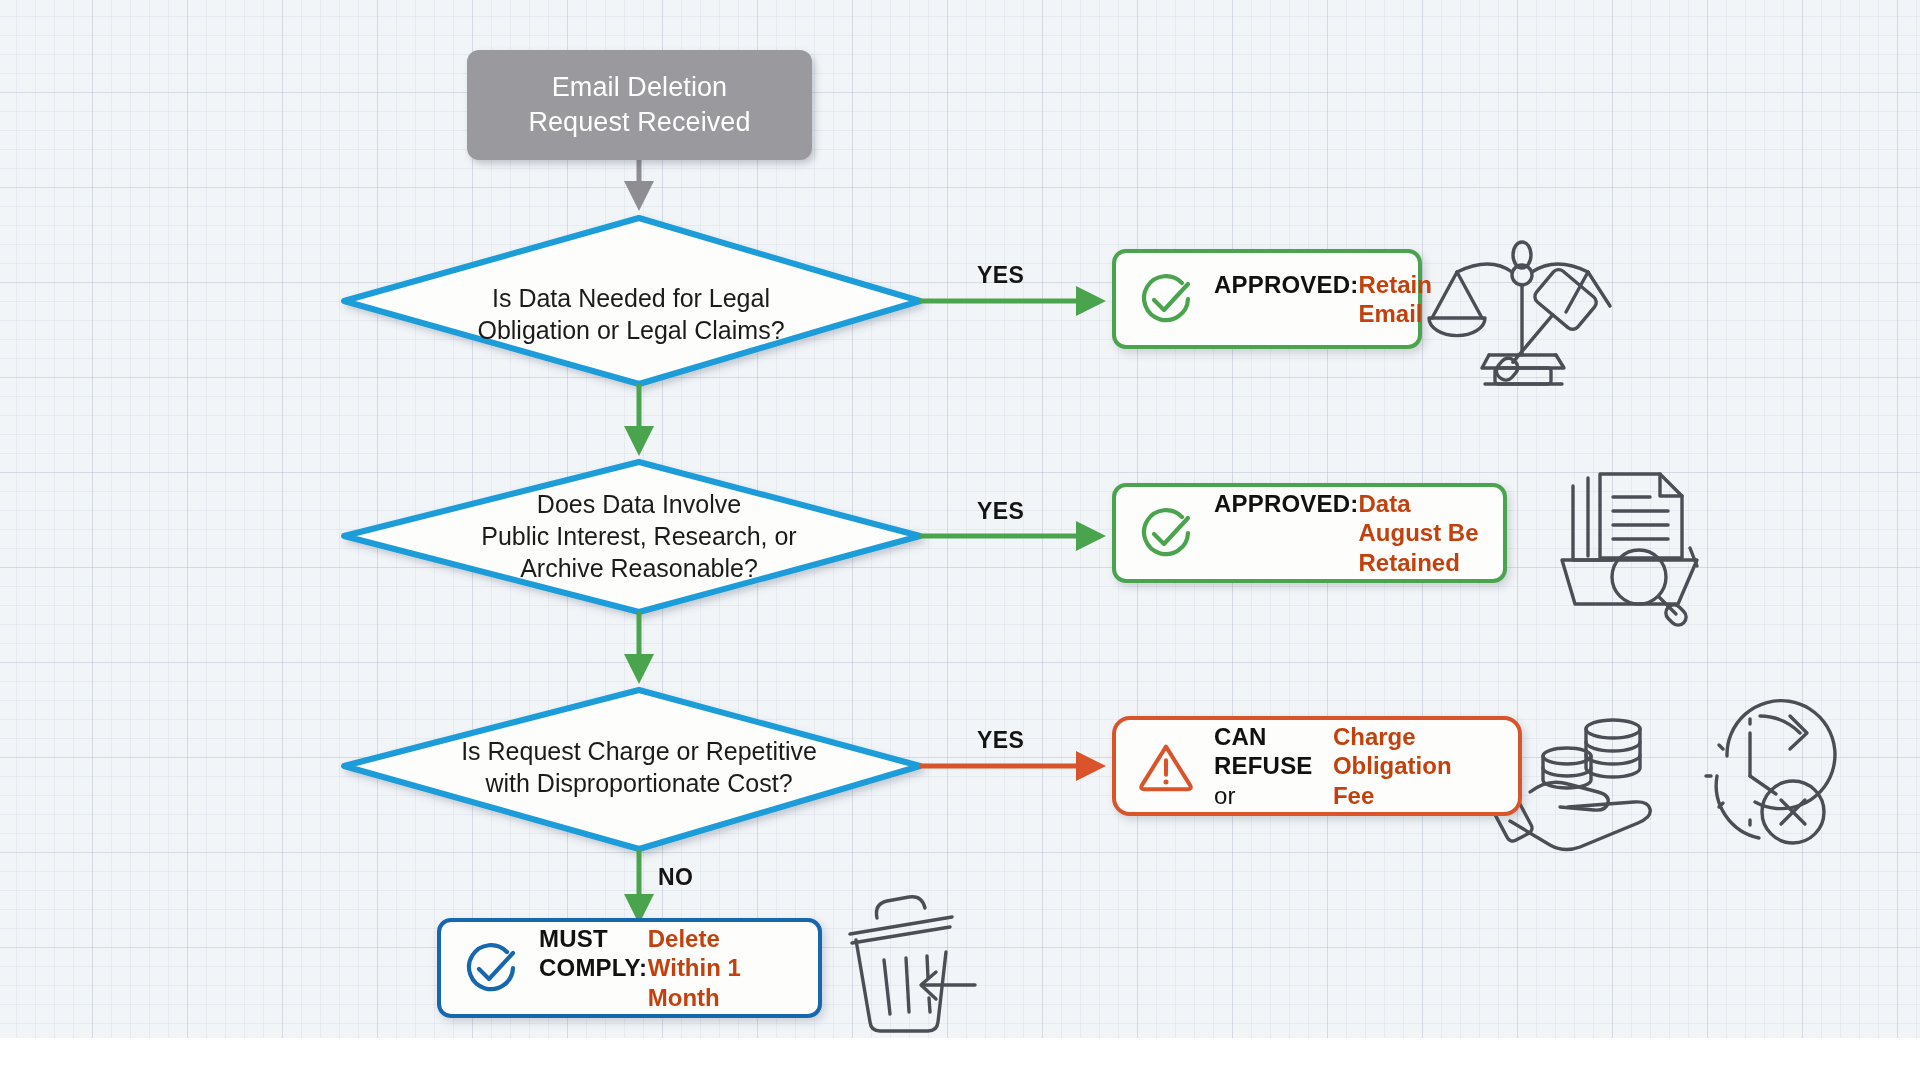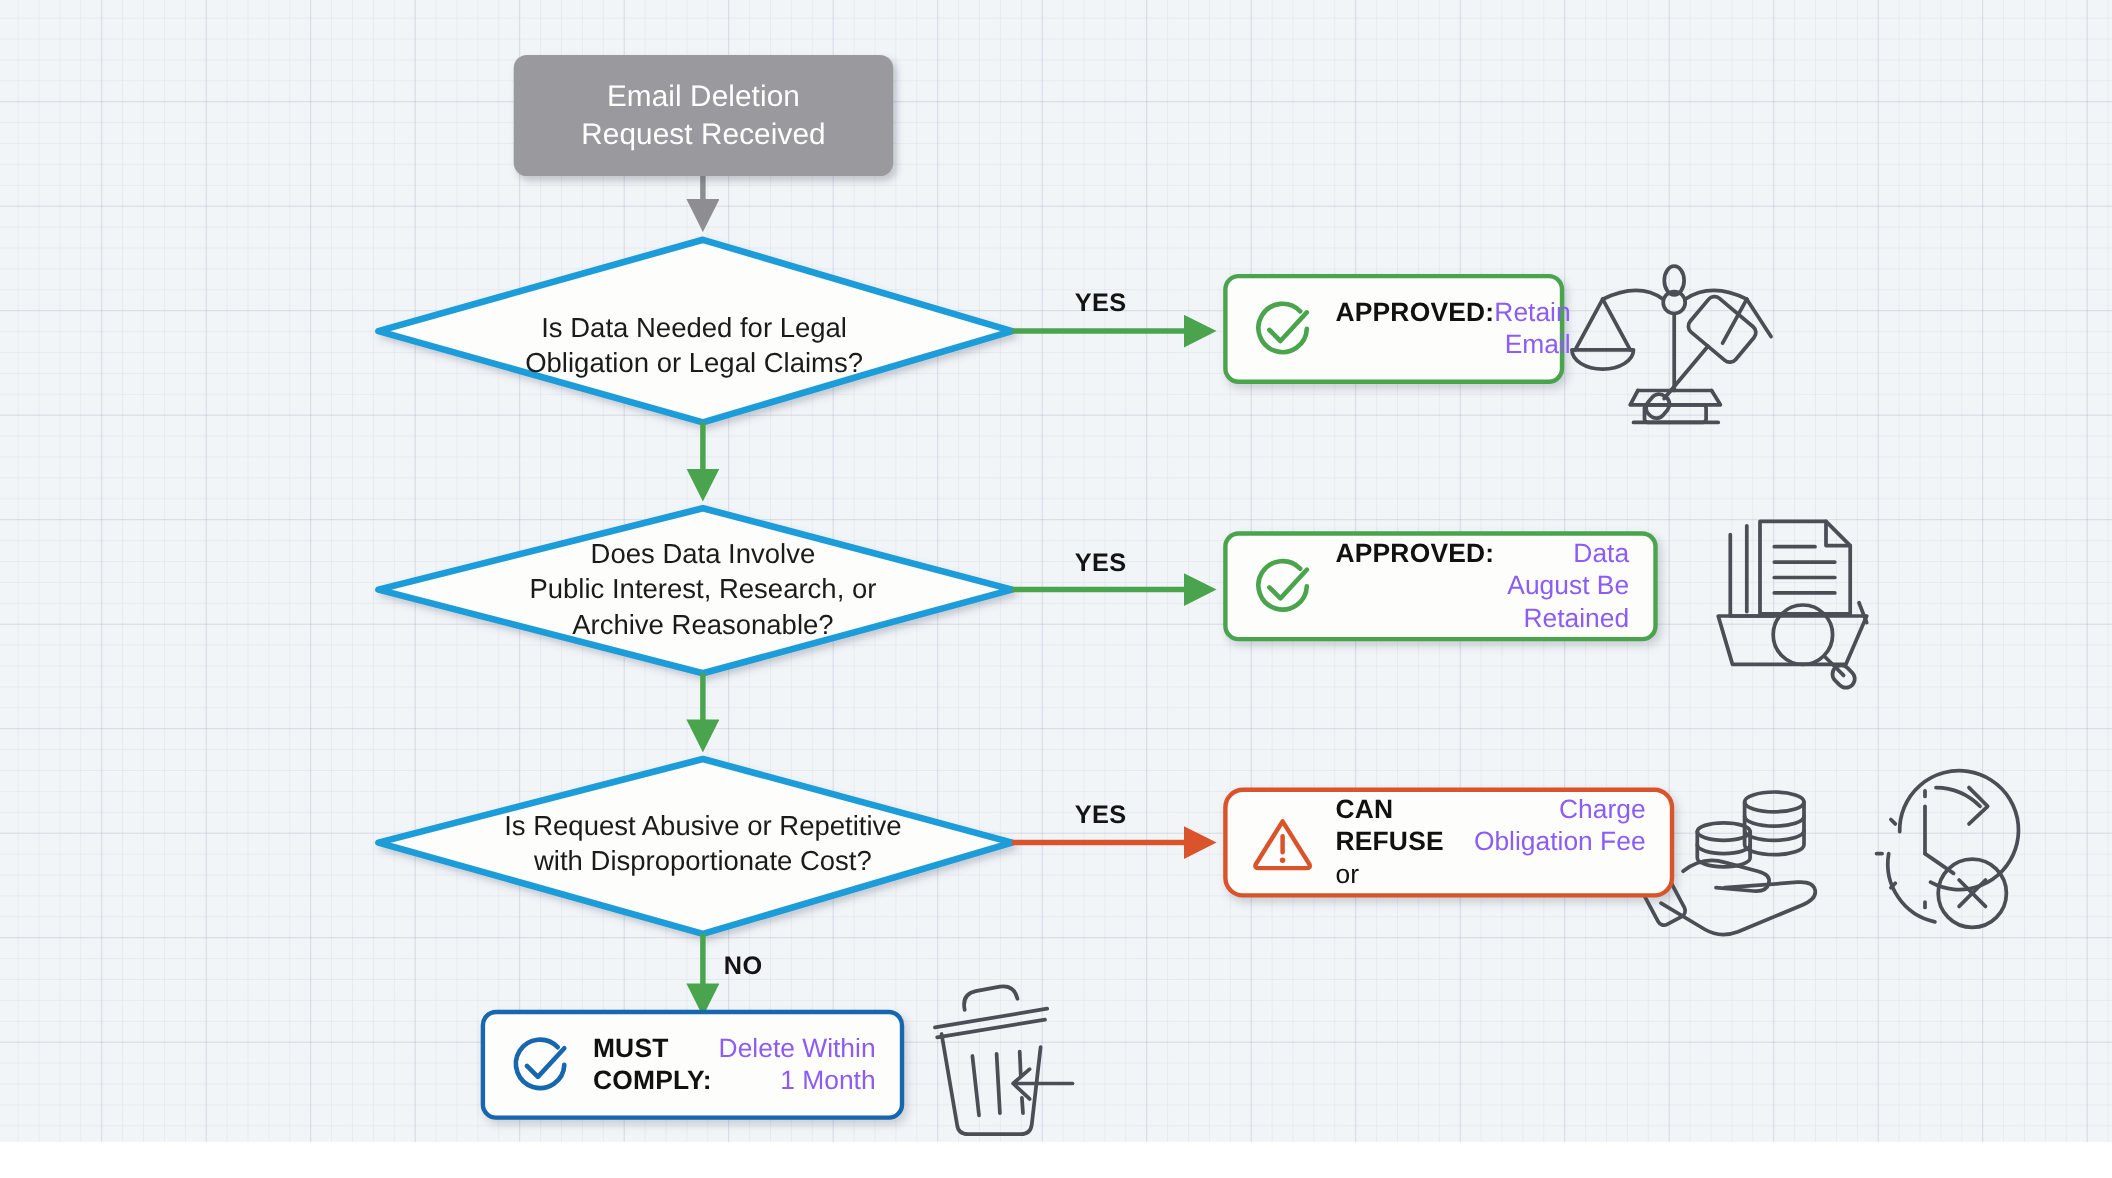--- a/index.html
+++ b/index.html
@@ -92,23 +92,22 @@
   }
   .oc-title {
     font-size: 24px;
     font-weight: bold;
     color: #111111;
     letter-spacing: 0.2px;
   }
   .oc-title .reg { font-weight: normal; }
   .oc-sub {
     font-size: 24px;
-    font-weight: normal;
-    color: #8b5cf6;
-    text-align: right;
+    font-weight: bold;
+    color: #c2410c;
   }
 </style>
 </head>
 <body>
 
 <div id="canvas">
 
   <svg id="svg-layer" viewBox="0 0 1920 1071" xmlns="http://www.w3.org/2000/svg">
     <defs>
       <marker id="arrow-gray" viewBox="0 0 10 10" refX="8" refY="5" markerWidth="6" markerHeight="6" orient="auto-start-reverse">
@@ -246,21 +245,21 @@
 Request Received</span>
   </div>
 
   <div class="diamond-label" style="left:396px; top:270px; width:470px;margin-top:12px;">Is Data Needed for Legal
 Obligation or Legal Claims?</div>
 
   <div class="diamond-label" style="left:394px; top:488px; width:490px;">Does Data Involve
 Public Interest, Research, or
 Archive Reasonable?</div>
 
-  <div class="diamond-label" style="left:384px; top:735px; width:510px;">Is Request Abusive or Repetitive
+  <div class="diamond-label" style="left:384px; top:735px; width:510px;">Is Request Charge or Repetitive
 with Disproportionate Cost?</div>
 
   <div class="edge-label" style="left:977px; top:262px;">YES</div>
   <div class="edge-label" style="left:977px; top:498px;">YES</div>
   <div class="edge-label" style="left:977px; top:727px;">YES</div>
   <div class="edge-label" style="left:658px; top:864px;">NO</div>
 
   <div class="outcome green" style="left:1112px; top:249px; width:310px; height:100px;">
     <span class="oc-icon">
       <svg viewBox="0 0 60 60" width="60" height="60" fill="none" stroke="#4aa44e" stroke-width="4.2" stroke-linecap="round" stroke-linejoin="round">

